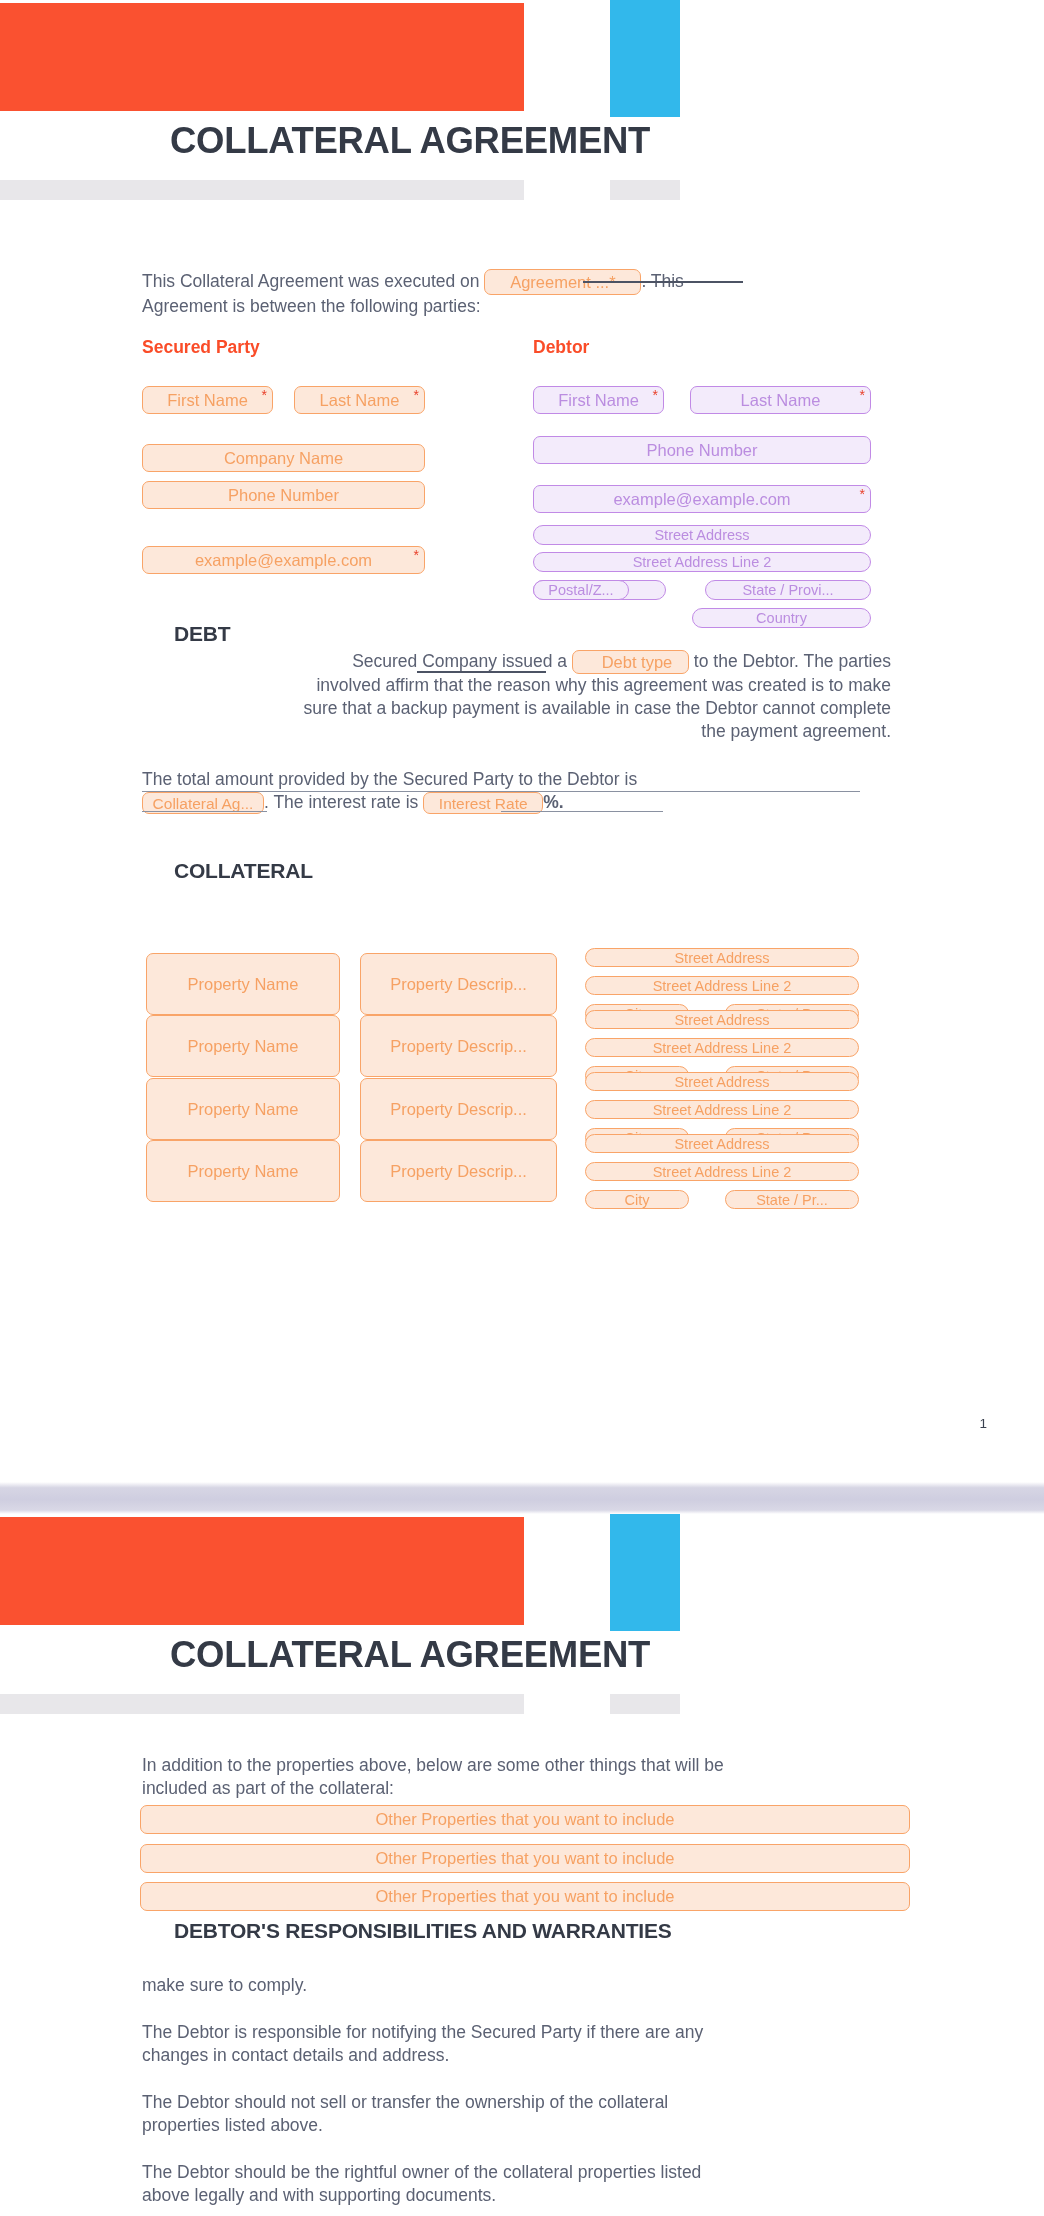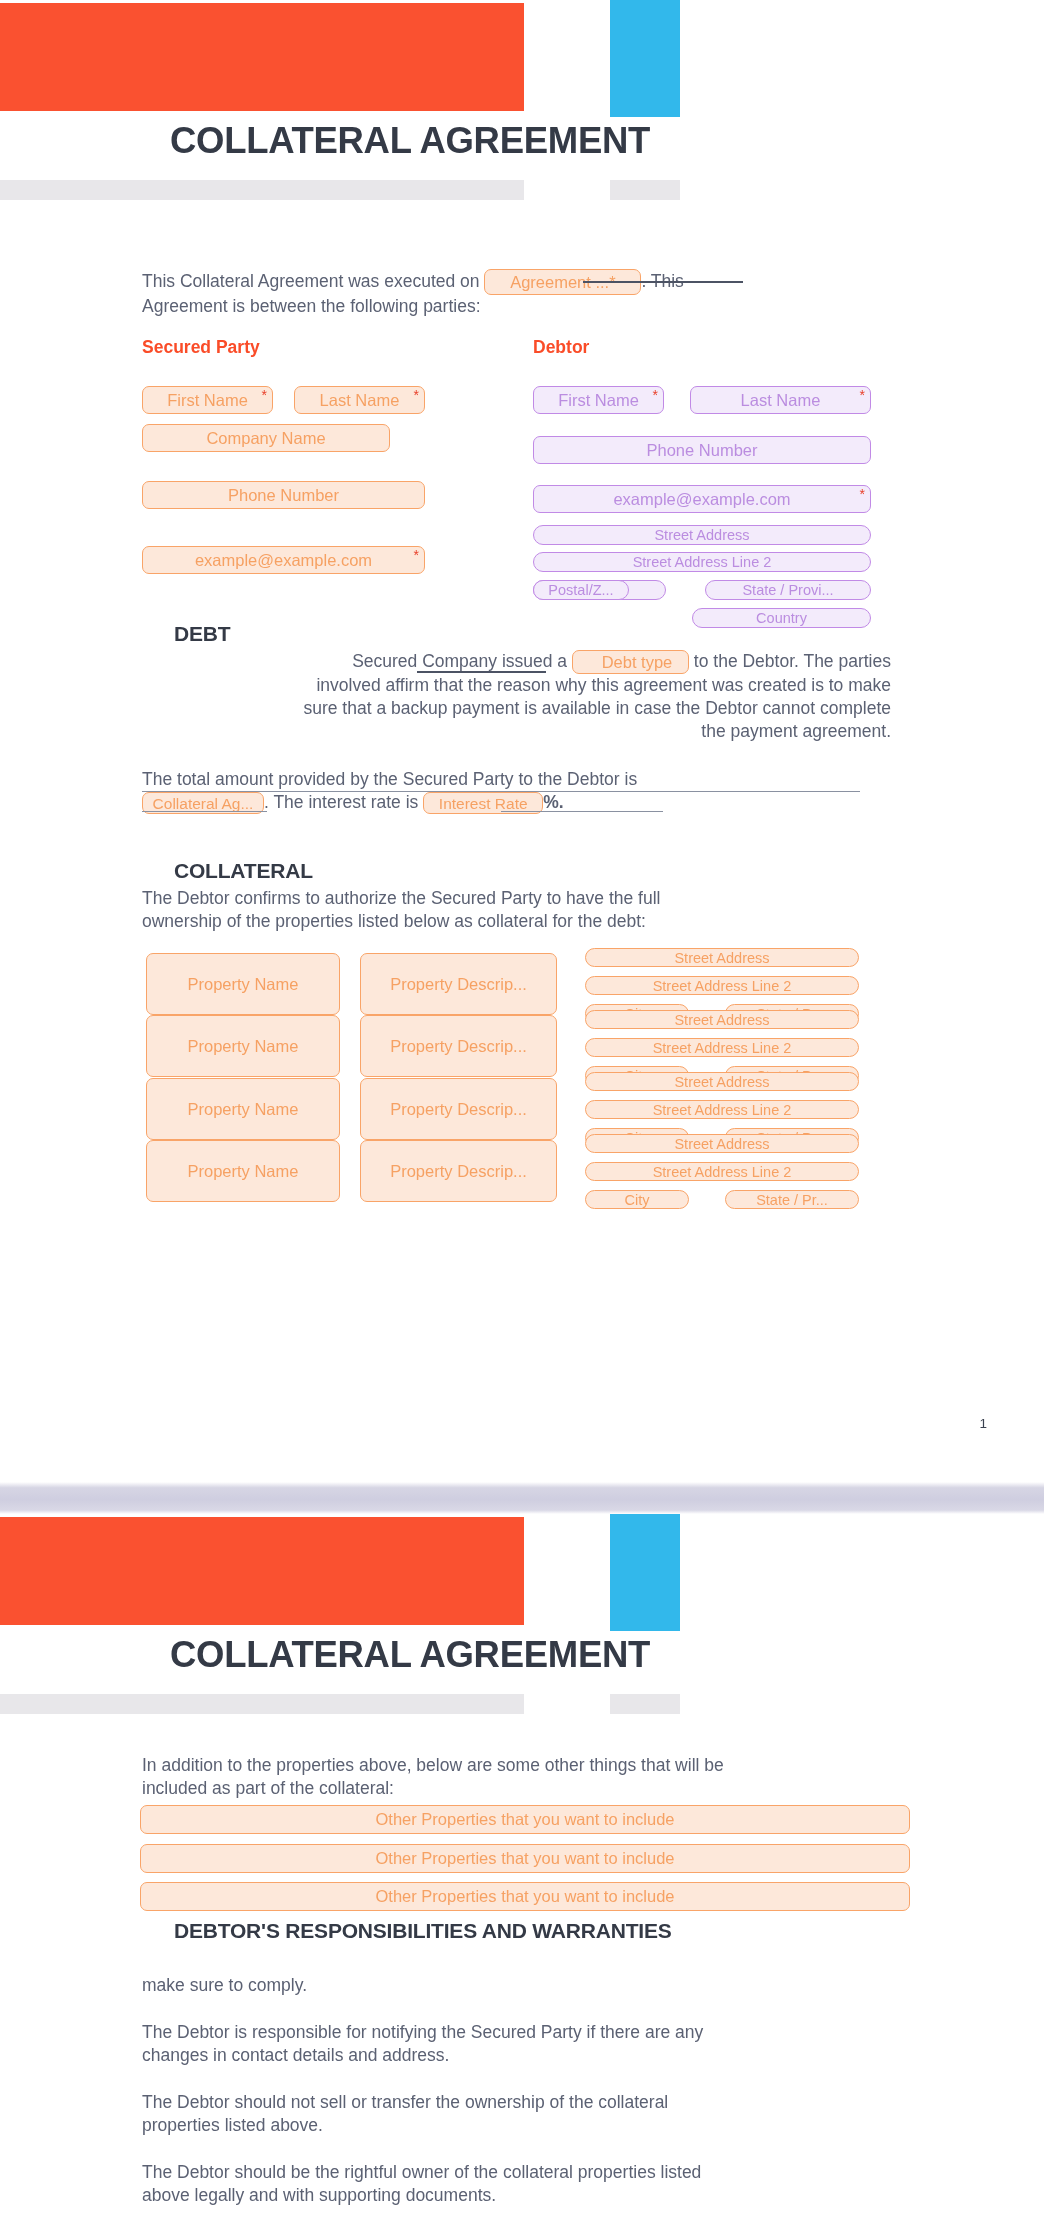--- a/index.html
+++ b/index.html
@@ -205,21 +205,21 @@
     <div class="party-heading" style="left:533px; top:337px;">Debtor</div>
 
     <div class="fld orange" style="left:142px; top:386px; width:131px; height:28px;">
       <span>First Name</span>
       <span class="star">*</span>
     </div>
     <div class="fld orange" style="left:294px; top:386px; width:131px; height:28px;">
       <span>Last Name</span>
       <span class="star">*</span>
     </div>
-    <div class="fld orange" style="left:142px; top:424px; width:248px; height:28px;">
+    <div class="fld orange" style="left:142px; top:444px; width:283px; height:28px;">
       <span>Company Name</span>
     </div>
     <div class="fld orange" style="left:142px; top:481px; width:283px; height:28px;">
       <span>Phone Number</span>
     </div>
     <div class="fld orange" style="left:142px; top:546px; width:283px; height:28px;">
       <span>example@example.com</span>
       <span class="star">*</span>
     </div>
 
@@ -274,24 +274,20 @@
           <span>Collateral Ag...</span>
         </span><span>. The interest rate is </span><span class="inline-fld" style="width:120px;height:22px;font-size:15.5px;">
           <span>Interest Rate</span>
         </span><b>%.</b>
     </div>
     <div class="underline-dark" style="left:142px; top:791px; width:718px; height:1px; background:#8a91a1;"></div>
     <div class="underline-dark" style="left:142px; top:811px; width:125px; height:1px; background:#8a91a1;"></div>
     <div class="underline-dark" style="left:501px; top:811px; width:162px; height:1px; background:#8a91a1;"></div>
 
     <div class="sec-heading" style="left:142px; top:859px;">COLLATERAL</div>
-    <div class="body-text" style="left:142px; top:887px; width:740px;">
-      <span>The Debtor confirms to authorize the Secured Party to have the full</span><br>
-      <span>ownership of the properties listed below as collateral for the debt:</span>
-    </div>
 
     <div class="fld orange tall" style="left:146px; top:953px; width:194px; height:62px;">
       <span>Property Name</span>
     </div>
     <div class="fld orange tall" style="left:360px; top:953px; width:197px; height:62px;">
       <span>Property Descrip...</span>
     </div>
     <div class="fld orange pill" style="left:585px; top:948px; width:274px; height:19px; font-size:14.5px;">
       <span>Street Address</span>
     </div>

